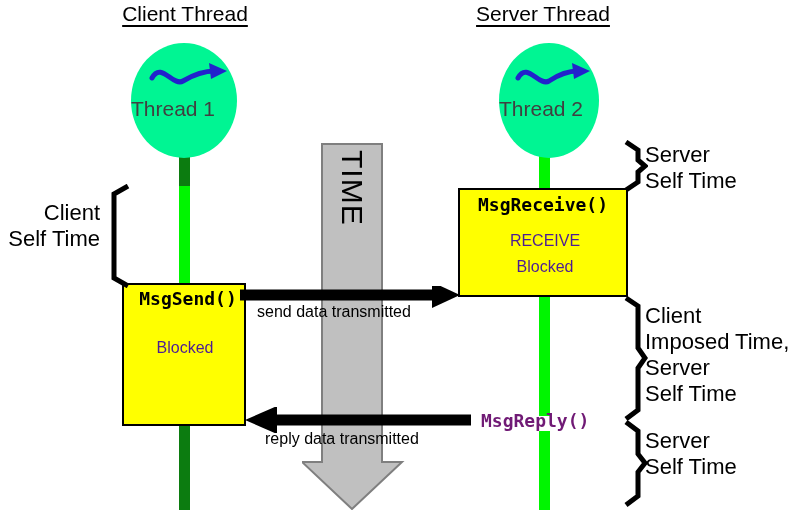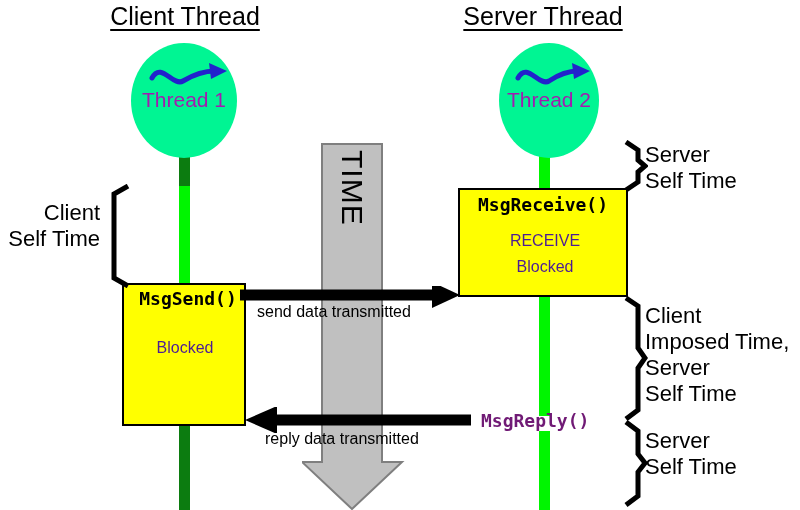--- a/index.html
+++ b/index.html
@@ -16,46 +16,46 @@
     width: 800px;
     height: 510px;
     background: #ffffff;
     overflow: hidden;
   }
   .abs { position: absolute; }
 
   
   .title {
     font-family: "Liberation Sans", sans-serif;
-    font-size: 25px;
+    font-size: 21px;
     color: #000000;
     text-decoration: underline;
     text-underline-offset: 4px;
     white-space: nowrap;
     letter-spacing: 0px;
   }
 
   
   .thread-bubble {
     border-radius: 50%;
     background: #00F593;
     display: flex;
     align-items: flex-end;
     justify-content: center;
   }
   .thread-label {
     font-family: "Liberation Sans", sans-serif;
     font-size: 21px;
-    color: #a21caf;
+    color: #404040;
     white-space: nowrap;
     position: absolute;
     left: 0;
     right: 0;
-    text-align: center;
-    top: 45px;
+    text-align: left;
+    top: 54px;
   }
   .squiggle { position: absolute; left: 0; top: 0; }
 
   
   .lifeline-bright { background: #00F500; }
   .lifeline-dark   { background: #0C7C10; }
 
   
   .state-box {
     background: #FFFF00;

